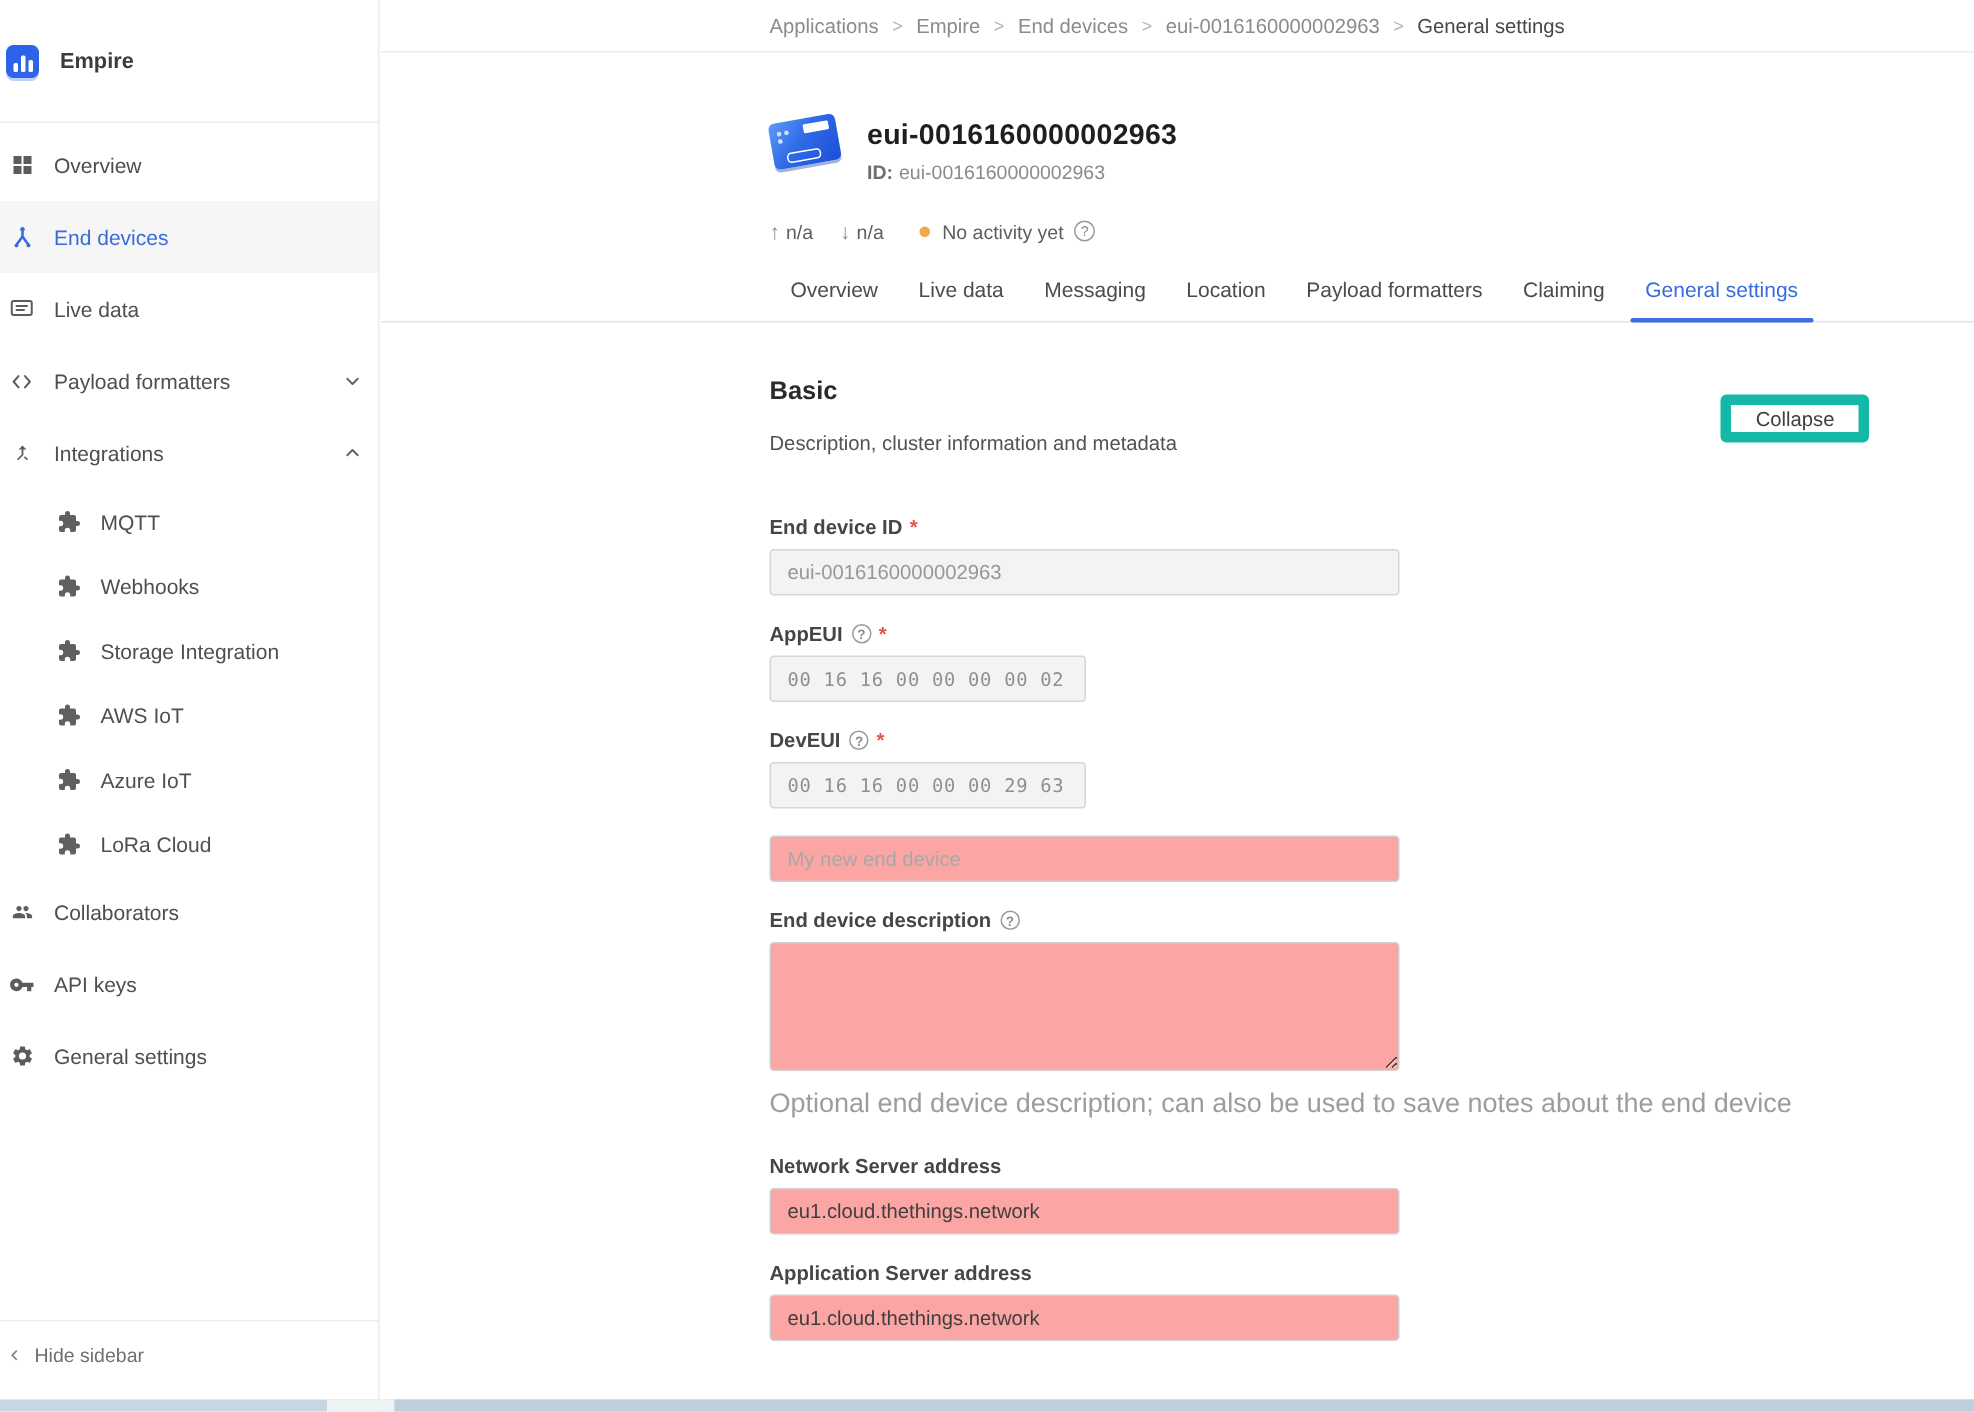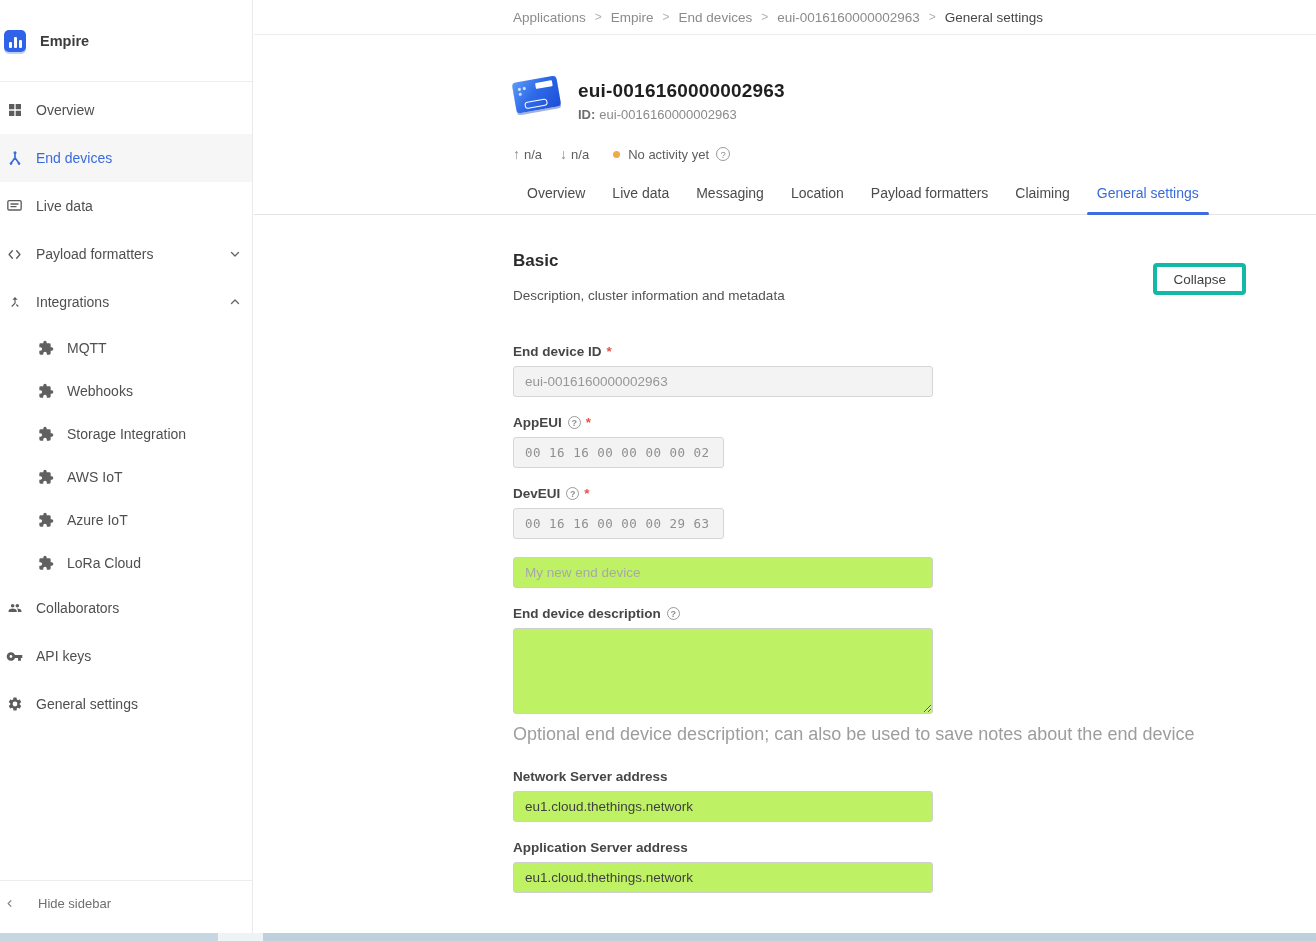--- a/index.html
+++ b/index.html
@@ -22,21 +22,21 @@
     font-size:14px; color:#4f4f4f; cursor:pointer; position:relative; }
   .nav-item .ico { width:19px; display:flex; justify-content:center; margin-right:12px;
     color:#5c5c5c; flex:none; }
   .nav-item.sub { height:43px; padding-left:36px; }
   .nav-item.sub .ico { margin-right:12px; color:#606060; }
   .nav-item.active { background:#f6f6f6; color:#3a6bdc; }
   .nav-item.active .ico { color:#3a6bdc; }
   .chev { position:absolute; right:11px; color:#636363; display:flex; }
 
   .hide-row { position:absolute; top:880px; left:0; width:100%; height:45px;
-    border-top:1px solid #ececec; display:flex; align-items:center; gap:23px;
+    border-top:1px solid #ececec; display:flex; align-items:center; gap:8px;
     padding-left:4px; font-size:13px; color:#6f6f6f; cursor:pointer; }
   .hide-row .ico { color:#8a8a8a; display:flex; }
 
   
   .main { position:absolute; left:254px; top:0; width:1062px; height:941px; background:#fff; }
   .topbar { height:35px; border-bottom:1px solid #ececec; display:flex; align-items:center;
     padding-left:259px; font-size:13.5px; }
   .crumb { color:#8b8b8b; cursor:pointer; }
   .crumb.current { color:#474747; }
   .crumb-sep { color:#b3b3b3; margin:0 9px; font-size:12px; }
@@ -76,33 +76,33 @@
   .tab { margin-right:27px; padding-bottom:13px; font-size:14px; color:#4c4c4c;
     position:relative; cursor:pointer; }
   .tab.active { color:#3a6bdc; }
   .tab.active::after { content:""; position:absolute; left:-10px; right:-10px; bottom:-1px;
     height:3px; background:#3f6ce0; border-radius:2px; }
 
   .section { position:relative; margin-top:36px; }
   .sec-title { font-size:17px; font-weight:700; color:#2b2b2b; }
   .sec-sub { margin-top:17px; font-size:13.5px; color:#525252; }
   .collapse-btn { position:absolute; right:0; top:12px; height:32px; padding:0 16px;
-    background:#fff; border:4px solid #14b8a6; border-radius:4px; font-size:13.5px;
+    background:#fff; border:7px solid #14b8a6; border-radius:4px; font-size:13.5px;
     color:#3f3f3f; font-family:inherit; cursor:pointer; }
 
   .form { margin-top:41px; }
   .field { margin-bottom:18px; }
   .field.desc-field { margin-bottom:24px;margin-top:16px; }
   .flabel { font-size:13.5px; font-weight:700; color:#464646; display:flex;
     align-items:center; gap:5px; margin-bottom:7px; }
   .req { color:#e5534b; font-weight:700; }
   .flabel .help { width:13px; height:13px; font-size:9px; margin-left:1px; }
   input.text, textarea.text { width:420px; height:31px; border:1px solid #cfcfcf;
     border-radius:3px; padding:0 11px; font-size:13.5px; color:#3f3f3f;
-    font-family:"Liberation Sans", sans-serif; background:#bef264; }
+    font-family:"Liberation Sans", sans-serif; background:#fca5a5; }
   input.text::placeholder { color:#a8a8a8; }
   input.disabled { background:#f3f3f3; color:#979797; border-color:#d6d6d6; }
   input.byte { width:211px; font-family:"DejaVu Sans Mono", monospace; font-size:12.5px;
     letter-spacing:.5px; color:#8f8f8f; }
   textarea.text { height:86px; padding:8px 11px; resize:vertical; }
   .hint { margin-top:6px; font-size:18px; color:#9d9d9d; }
 
   
   .hscroll { position:absolute; left:0; bottom:0; width:1316px; height:8px; background:#c7d7e1; }
   .hscroll .gap { position:absolute; left:218px; width:45px; top:0; height:100%; background:#eef3f6; }

